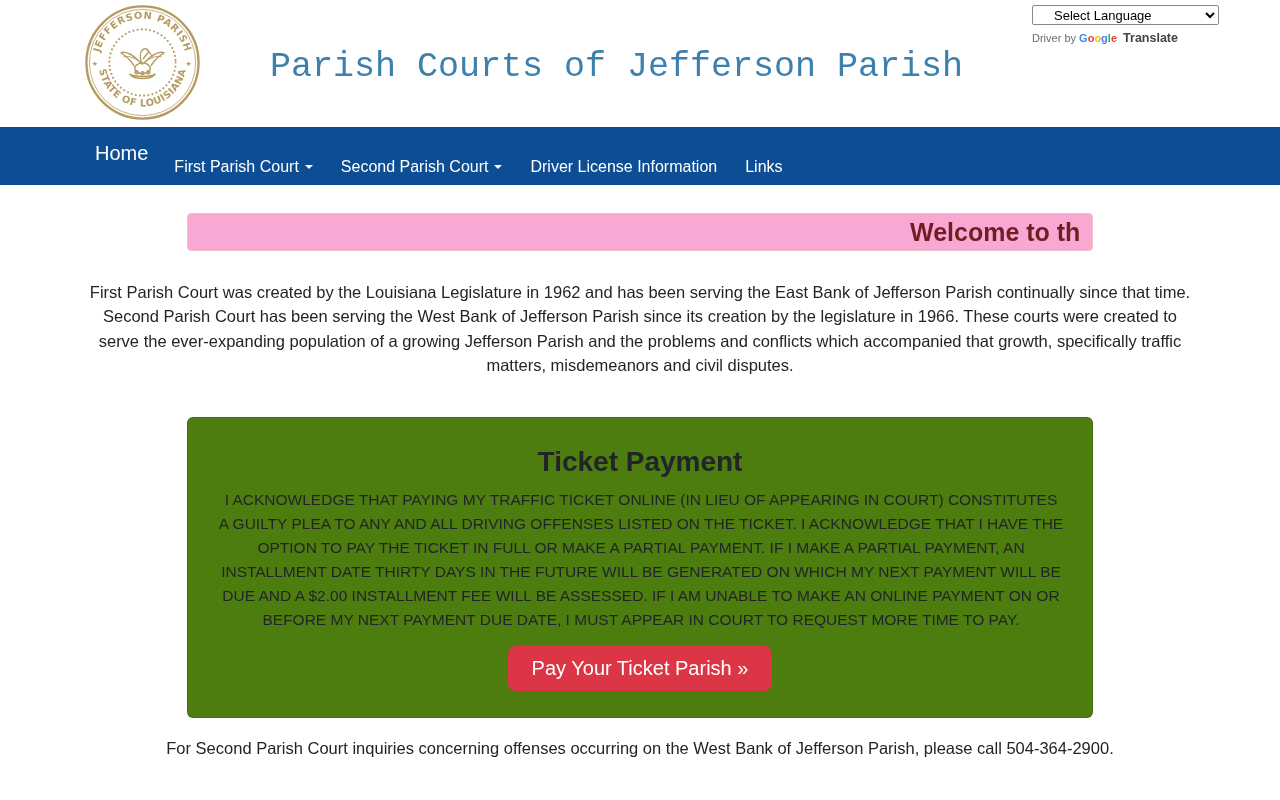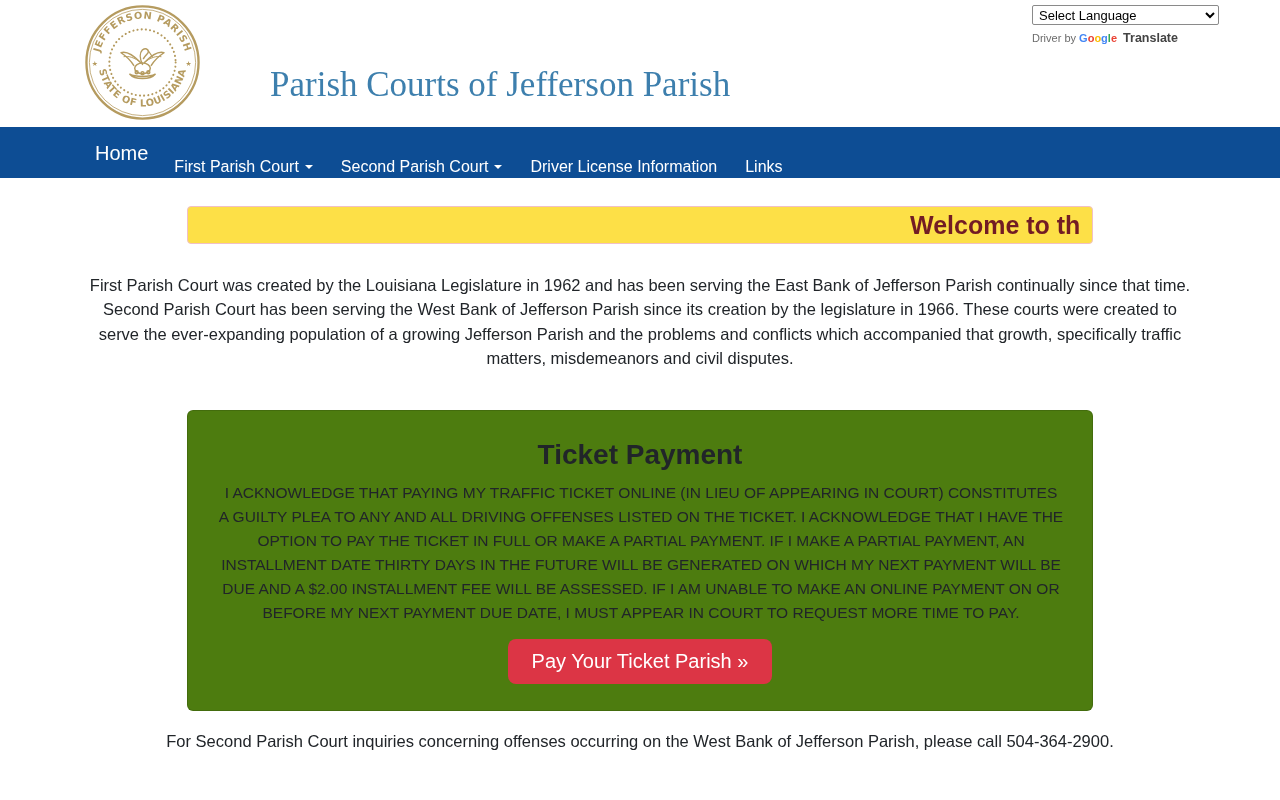--- a/index.html
+++ b/index.html
@@ -9,36 +9,36 @@
     overflow: hidden;
     background: #ffffff;
     font-family: "Liberation Sans", "DejaVu Sans", sans-serif;
   }
   .container { width: 1118px; margin: 0 auto; position: relative; }
 
   
   .header { height: 127px; position: relative; }
   .seal { position: absolute; left: 3px; top: 4px; width: 117px; height: 117px; }
   .site-title {
-    position: absolute; left: 189px; top: 65px;
-    font-family: Liberation Serif, serif;
+    position: absolute; left: 189px; top: 47px;
+    font-family: Liberation Mono, monospace;
     font-size: 35px; font-weight: 400; white-space: nowrap;
   }
   .translate-widget { position: absolute; right: -20px; top: 5px; width: 187px; }
   .lang-select {
     width: 187px; height: 20px; font-size: 13px;
     font-family: "Liberation Sans", sans-serif;
-    border: 1px solid #8a8a8a; border-radius: 2px; background: #fff; padding: 0 2px;
+    border: 1px solid #8a8a8a; border-radius: 2px; background: #fff; padding: 0 17px;
   }
   .powered-line { margin-top: 6px; font-size: 11px; color: #6b6b6b; white-space: nowrap; }
   .google-word { font-weight: 700; font-size: 11px; letter-spacing: 0; }
   .translate-label { color: #444; font-size: 12.5px; font-weight: 600; margin-left: 3px; }
 
   
-  .navbar { height: 51px; }
+  .navbar { height: 58px; }
   .navbar-inner { height: 53px; display: flex; align-items: center; }
   .brand { color: #fff; font-size: 20px; text-decoration: none; margin-left: 14px; margin-right: 26px; cursor: pointer; }
   .nav-link { color: #fff; font-size: 16px; text-decoration: none; margin-right: 28px; cursor: pointer; white-space: nowrap; margin-top: 26px; }
   .caret {
     display: inline-block; vertical-align: middle; margin-left: 6px;
     border-top: 4px solid #fff; border-right: 4px solid transparent; border-left: 4px solid transparent;
   }
 
   
   .alert-banner {
@@ -133,21 +133,21 @@
     <a class="brand">Home</a>
     <a class="nav-link"><span>First Parish Court</span><span class="caret"></span></a>
     <a class="nav-link"><span>Second Parish Court</span><span class="caret"></span></a>
     <a class="nav-link"><span>Driver License Information</span></a>
     <a class="nav-link"><span>Links</span></a>
   </div>
 </div>
 
 <div class="container">
 
-  <div class="alert-banner" style="background-color: #fde047;">
+  <div class="alert-banner" style="background-color: #f9a8d4;">
     <div class="marquee-text" style="color: rgb(114, 28, 36);">Welcome to th</div>
   </div>
 
   <p class="intro" style="color: rgb(33, 37, 41);">First Parish Court was created by the Louisiana Legislature in 1962 and has been serving the East Bank of Jefferson Parish continually since that time. Second Parish Court has been serving the West Bank of Jefferson Parish since its creation by the legislature in 1966. These courts were created to serve the ever-expanding population of a growing Jefferson Parish and the problems and conflicts which accompanied that growth, specifically traffic matters, misdemeanors and civil disputes.</p>
 
   <div class="ticket-card" style="background-color: #4d7c0f;">
     <h2 class="card-title" style="color: rgb(33, 37, 41);">Ticket Payment</h2>
     <p class="card-body-text" style="color: rgb(33, 37, 41);">I ACKNOWLEDGE THAT PAYING MY TRAFFIC TICKET ONLINE (IN LIEU OF APPEARING IN COURT) CONSTITUTES A GUILTY PLEA TO ANY AND ALL DRIVING OFFENSES LISTED ON THE TICKET. I ACKNOWLEDGE THAT I HAVE THE OPTION TO PAY THE TICKET IN FULL OR MAKE A PARTIAL PAYMENT. IF I MAKE A PARTIAL PAYMENT, AN INSTALLMENT DATE THIRTY DAYS IN THE FUTURE WILL BE GENERATED ON WHICH MY NEXT PAYMENT WILL BE DUE AND A $2.00 INSTALLMENT FEE WILL BE ASSESSED. IF I AM UNABLE TO MAKE AN ONLINE PAYMENT ON OR BEFORE MY NEXT PAYMENT DUE DATE, I MUST APPEAR IN COURT TO REQUEST MORE TIME TO PAY.</p>
     <div class="button-row">
       <button class="pay-button" style="color: rgb(255, 255, 255); background-color: rgb(220, 53, 69);">Pay Your Ticket Parish »</button>

